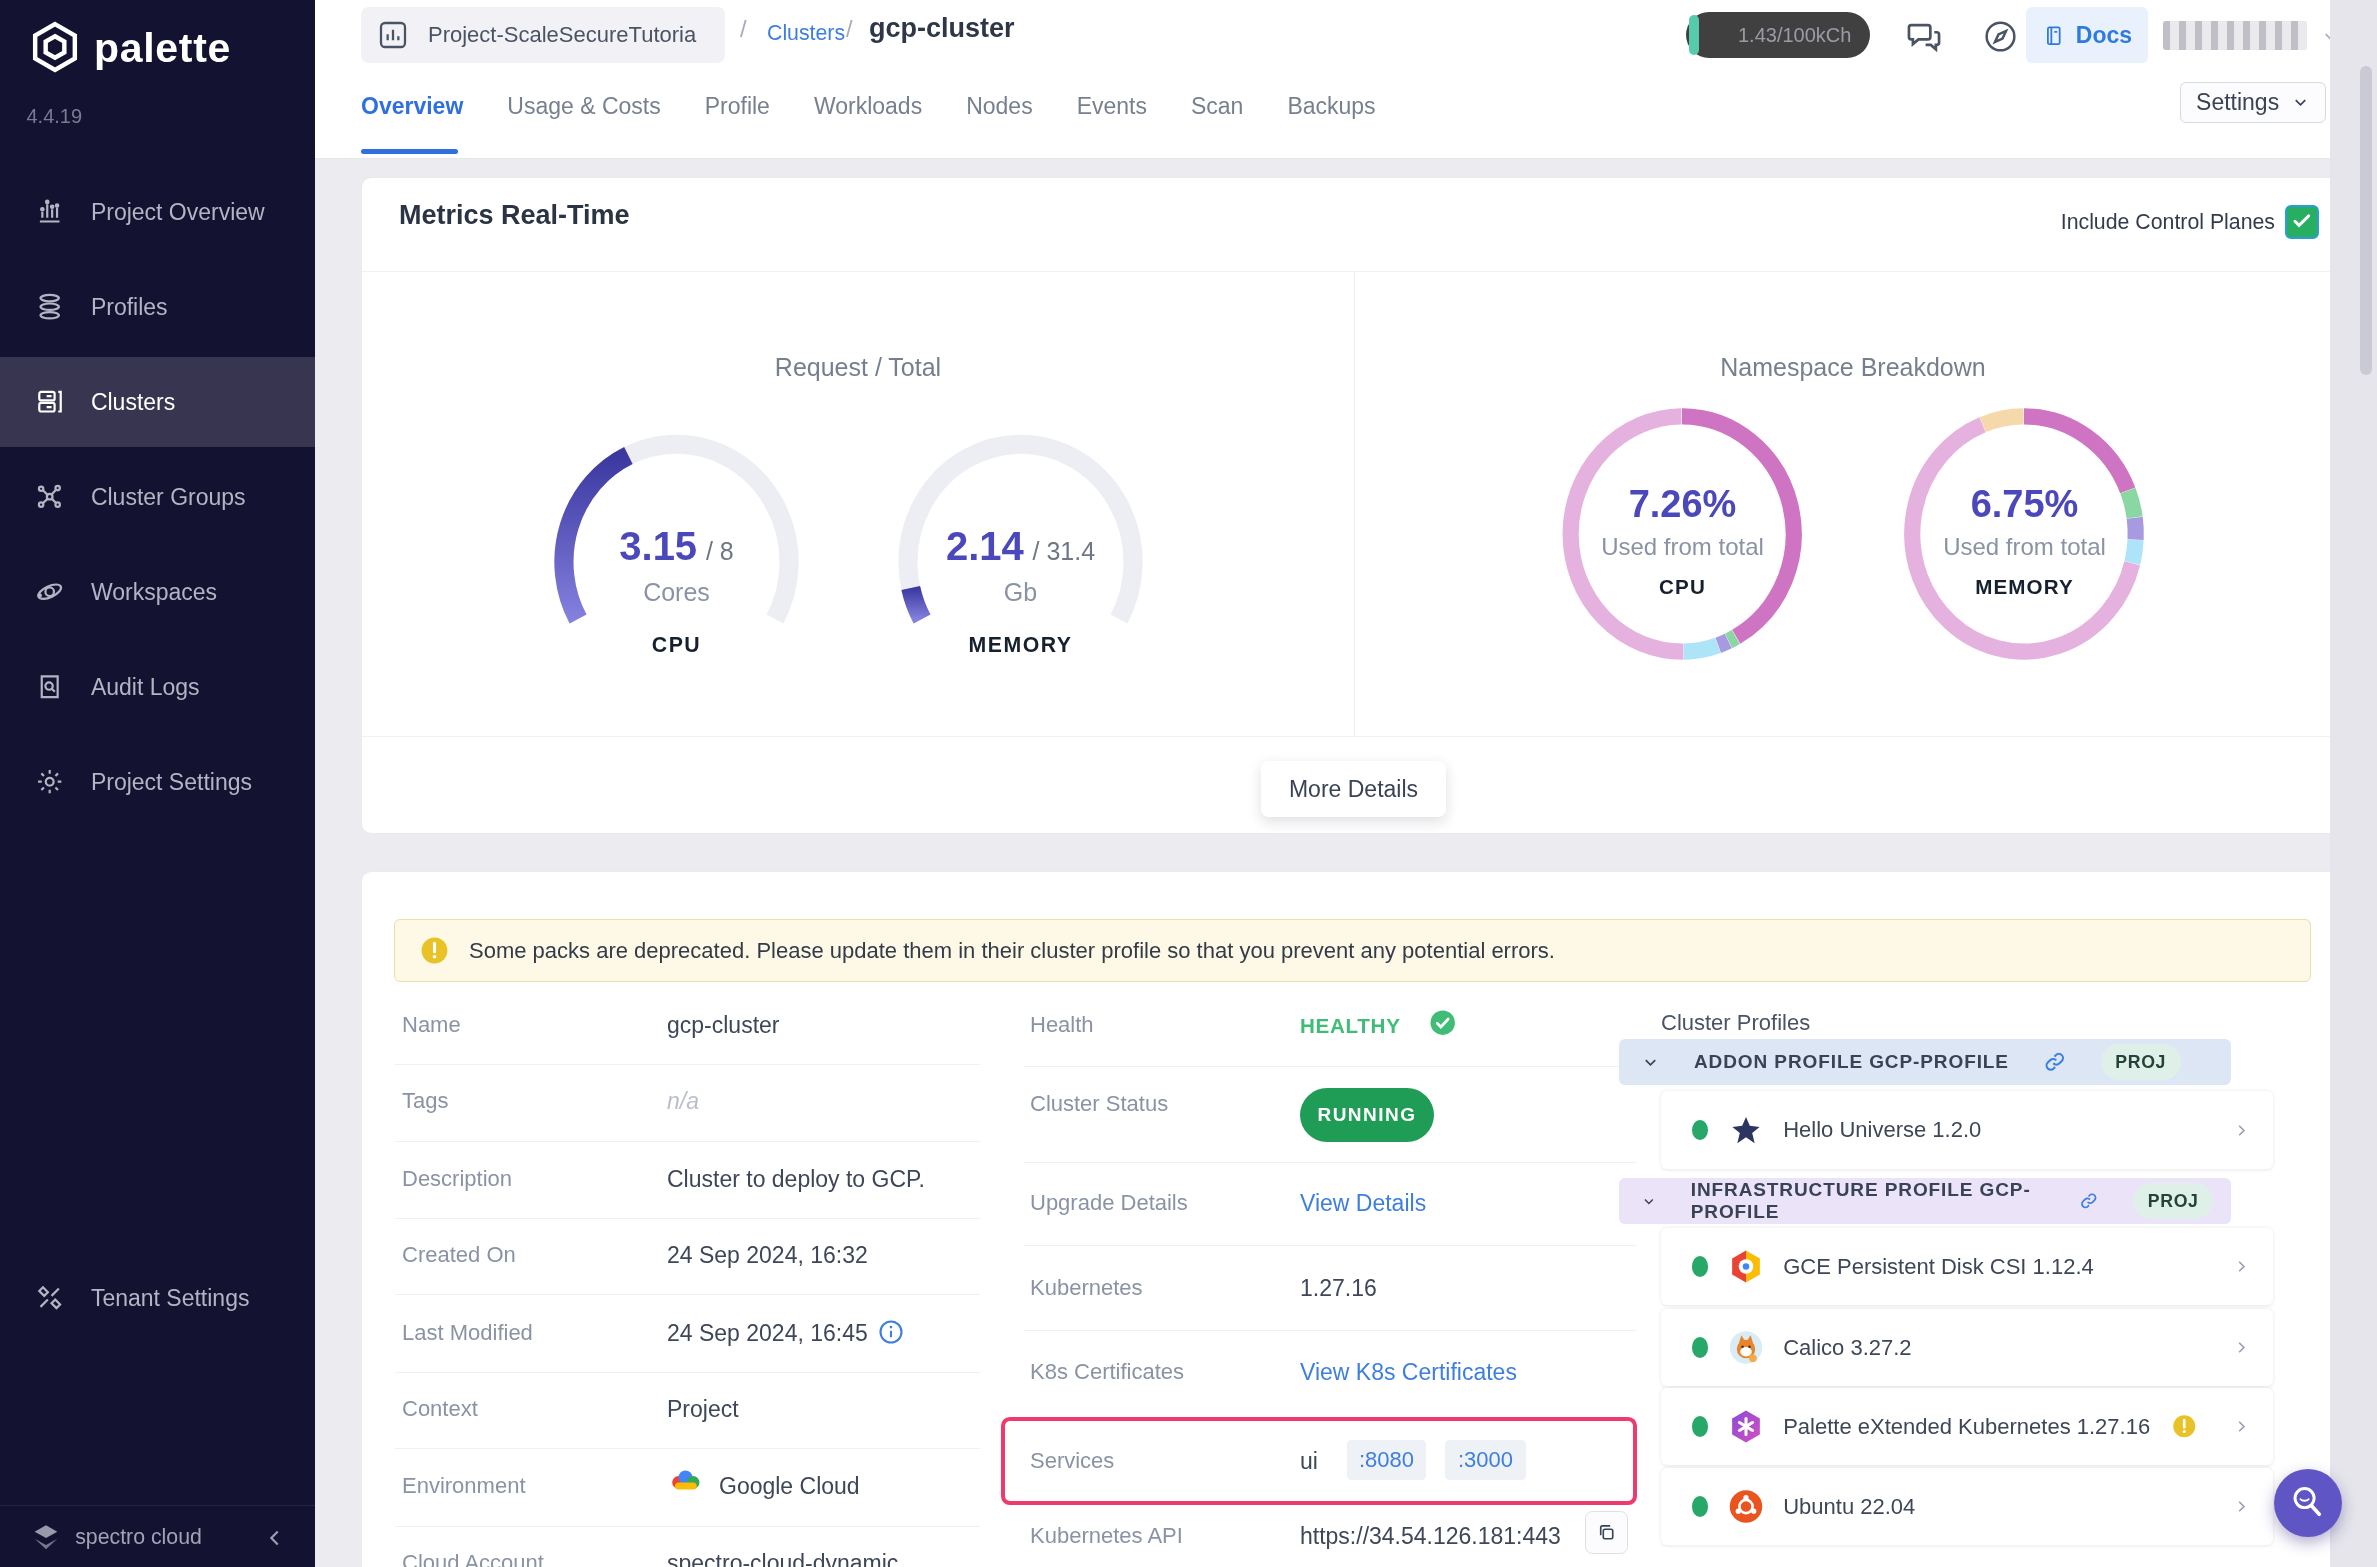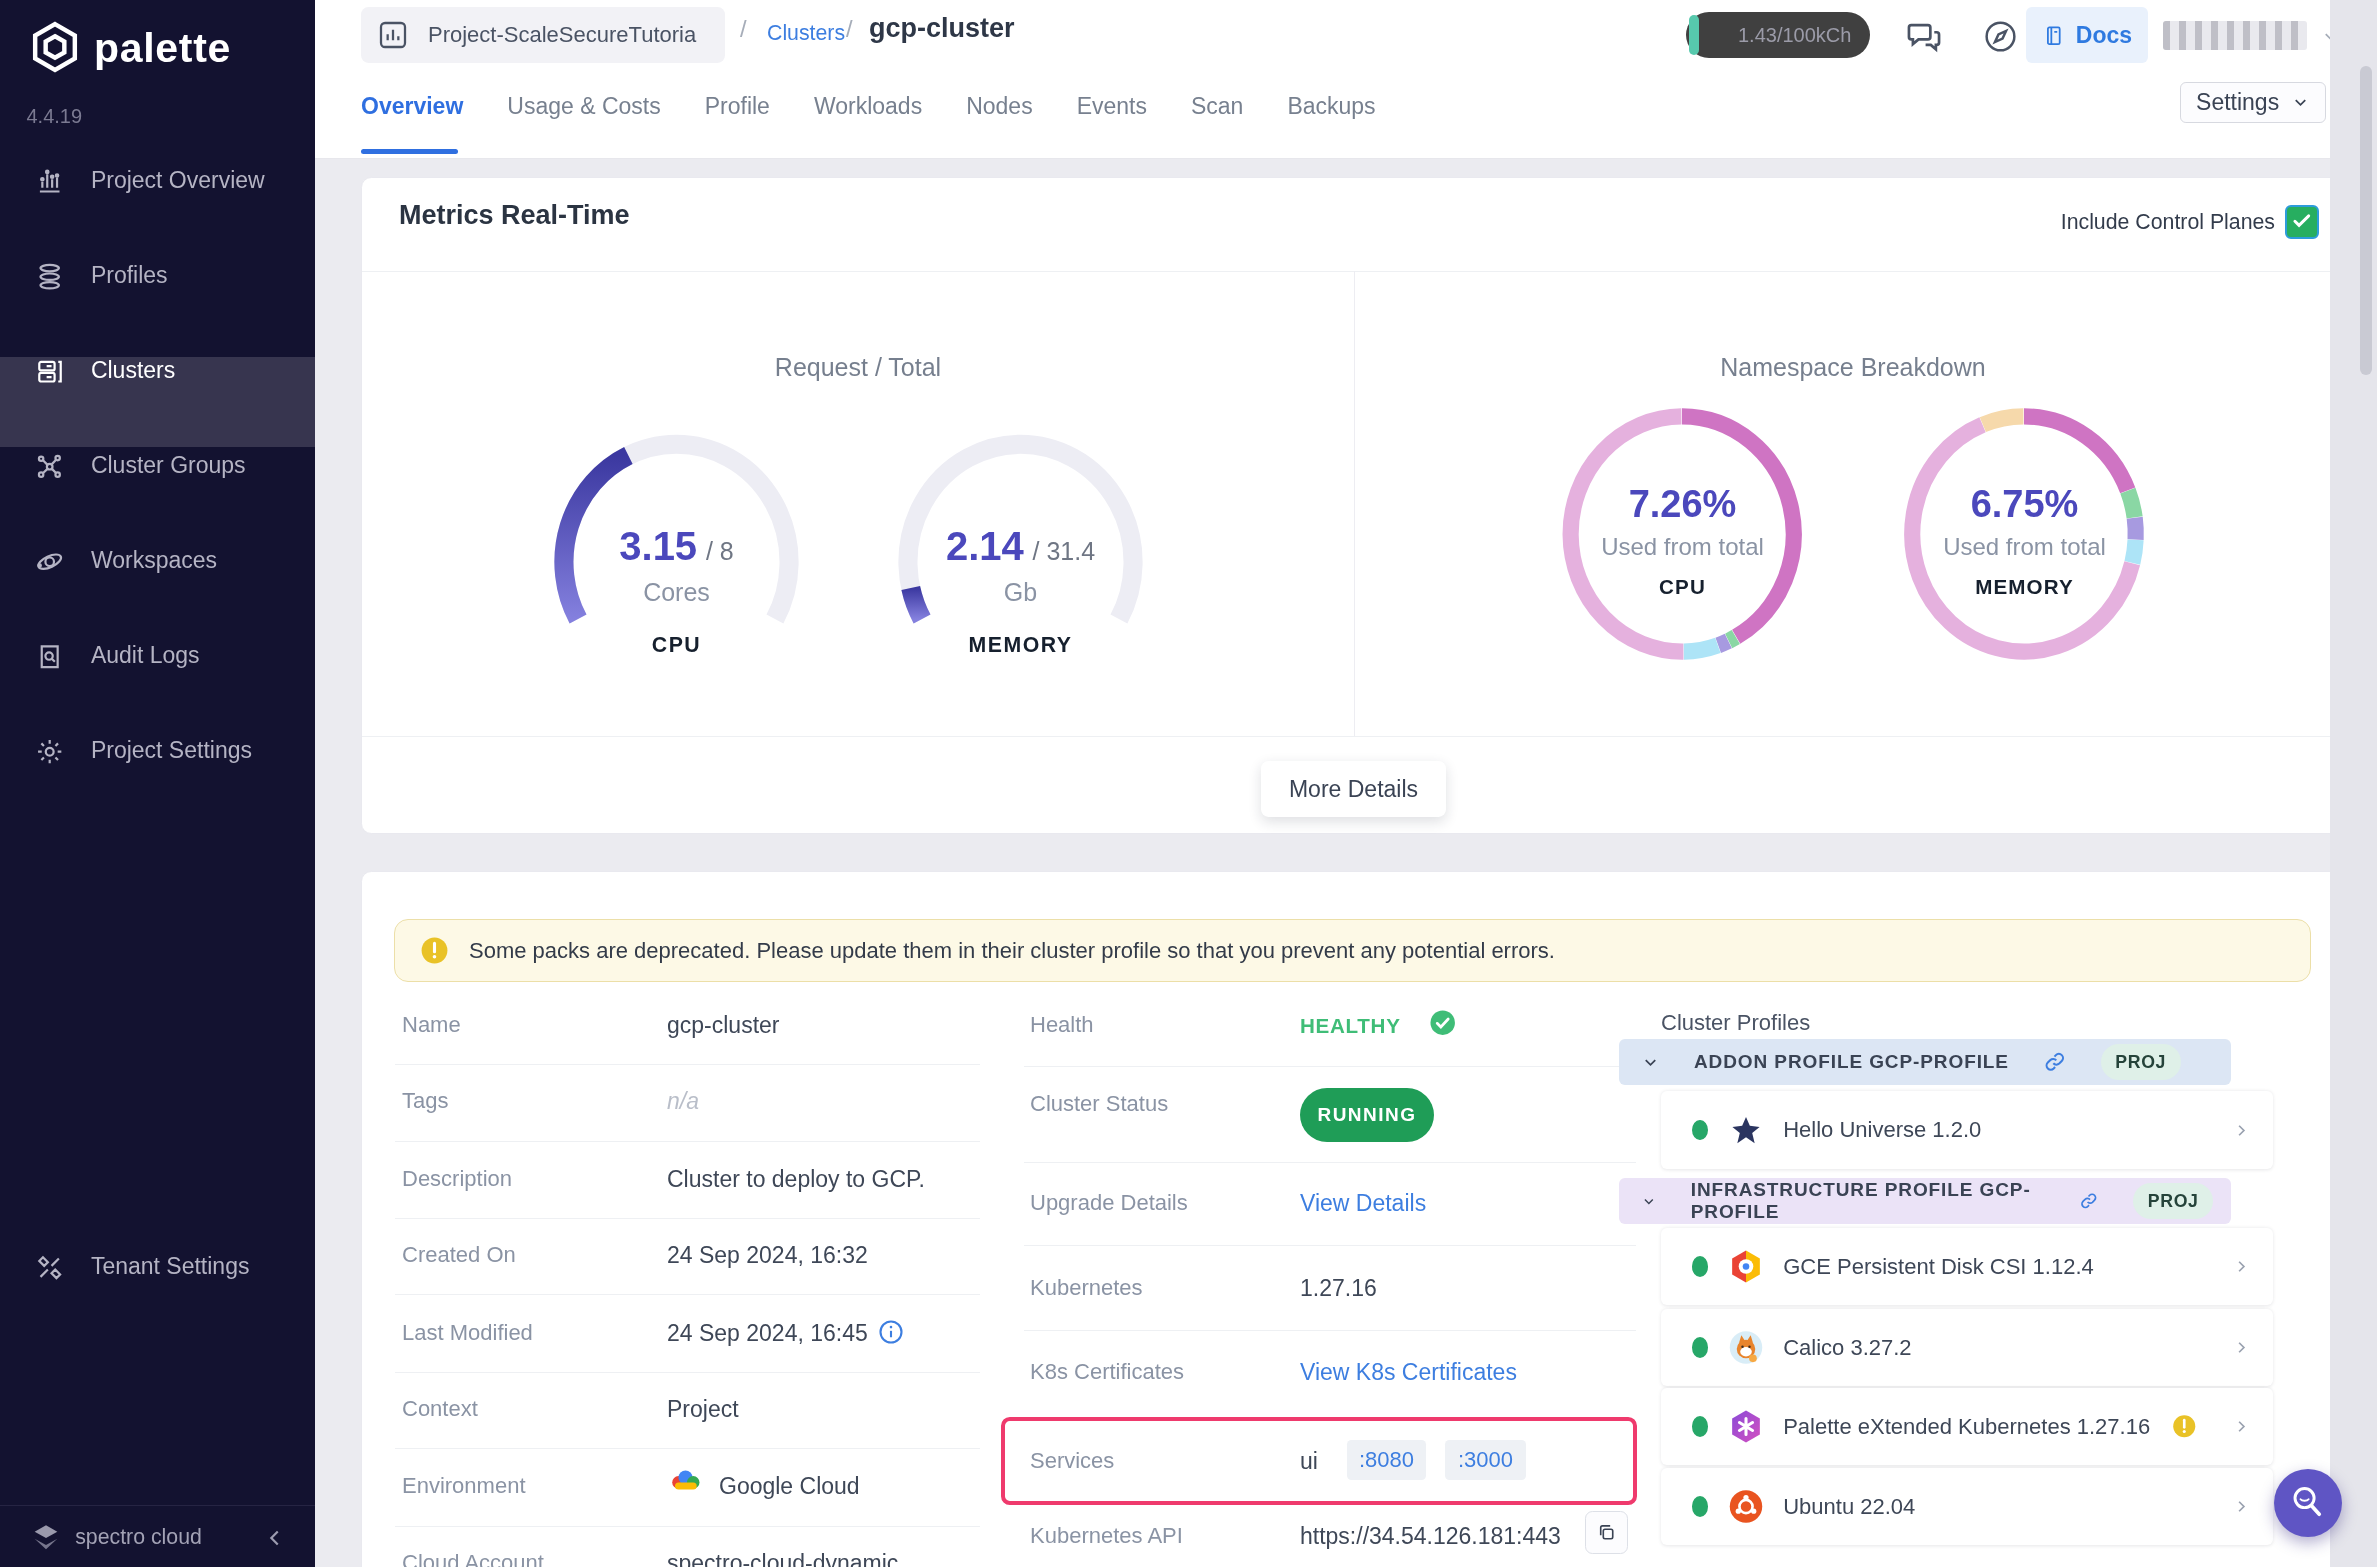--- a/index.html
+++ b/index.html
@@ -3,21 +3,21 @@
 <meta charset="utf-8">
 <style>
   html,body{margin:0;padding:0;background:#ebebf0;font-family:"Liberation Sans",sans-serif;}
   #app{position:relative;width:2377px;height:1568px;background:#ebebf0;overflow:hidden;}
   .abs{position:absolute;}
   .ic svg{width:100%;height:100%;display:block;}
   
   #sidebar{position:absolute;left:0;top:0;width:315px;height:1568px;background:#131230;}
   .logo-text{font-size:41px;font-weight:700;color:#fff;letter-spacing:0.7px;}
   .version{font-size:20px;color:#7b7a92;}
-  .nav-item{position:absolute;left:0;width:315px;height:90px;display:flex;align-items:flex-start;gap:26.5px;padding-left:35px;box-sizing:border-box;color:#b5b4c4;cursor:pointer;}
+  .nav-item{position:absolute;left:0;width:315px;height:90px;display:flex;align-items:center;gap:26.5px;padding-left:35px;box-sizing:border-box;color:#b5b4c4;cursor:pointer;}
   .nav-item.active{background:#37354f;color:#fff;}
   .nav-ic{width:29.4px;height:29.4px;flex:0 0 29.4px;}
   .nav-label{font-size:23px;}
   #promo{position:absolute;left:0;top:1357px;width:315px;height:149px;background:#0c0b23;}
   .promo-line{position:absolute;width:315px;text-align:center;font-size:22px;color:#e3e4ee;}
   #upgrade-btn{position:absolute;left:63px;top:84px;width:188px;height:49px;background:#55c683;border-radius:7.4px;display:flex;align-items:center;justify-content:center;font-size:23px;font-weight:600;color:#1b6b41;cursor:pointer;}
   #side-bottom{position:absolute;left:0;top:1505px;width:315px;height:63px;border-top:0.7px solid #262443;display:flex;align-items:center;}
   
   #header{position:absolute;left:315px;top:0;width:2062px;height:158px;background:#fff;border-bottom:0.7px solid #e7e7ec;}
   .crumb-pill{position:absolute;left:46px;top:7.4px;width:364px;height:56px;background:#f2f2f6;border-radius:7.4px;display:flex;align-items:center;gap:19px;padding-left:16px;box-sizing:border-box;cursor:pointer;}
@@ -312,21 +312,21 @@
       <div class="dcap">Used from total</div>
       <div class="dlab">MEMORY</div>
     </div>
 
     <div class="sep" style="left:0;top:558px;width:1980px"></div>
     <div class="abs" style="left:899px;top:583px;width:185px;height:56px;background:#fff;border-radius:7.4px;box-shadow:0 4.4px 13.2px rgba(30,35,60,.14);display:flex;align-items:center;justify-content:center;font-size:23px;color:#3a4354;cursor:pointer">More Details</div>
   </section>
 
   <section class="card" style="left:361px;top:871px;width:1981px;height:736px">
 
-    <div class="abs" style="left:32px;top:47px;width:1917px;height:63px;background:#fdf9e6;border:0.7px solid #ecdfa8;border-radius:14px;box-sizing:border-box">
+    <div class="abs" style="left:32px;top:47px;width:1917px;height:63px;background:#fdf9e6;border:0.7px solid #ecdfa8;border-radius:6px;box-sizing:border-box">
       <span class="ic" style="position:absolute;left:23.6px;top:14.7px;width:31px;height:31px">
         <svg viewBox="0 0 24 24">
             <circle cx="12" cy="12" r="10" fill="#e9c227"></circle>
             <path d="M12 6.5v6.5" stroke="#fff" stroke-width="2.4" stroke-linecap="round"></path>
             <circle cx="12" cy="16.8" r="1.4" fill="#fff"></circle>
           </svg>
       </span>
       <span class="abs" style="left:74px;top:18.4px;font-size:22px;color:#333b49">Some packs are deprecated. Please update them in their cluster profile so that you prevent any potential errors.</span>
     </div>
 

